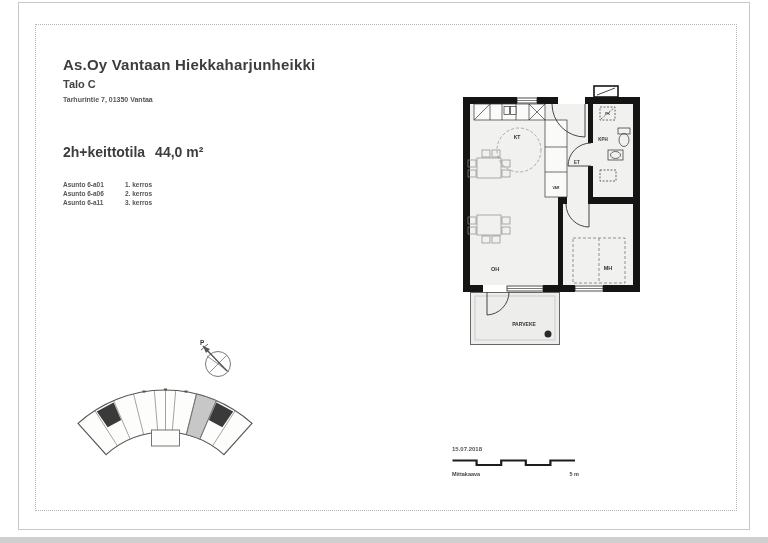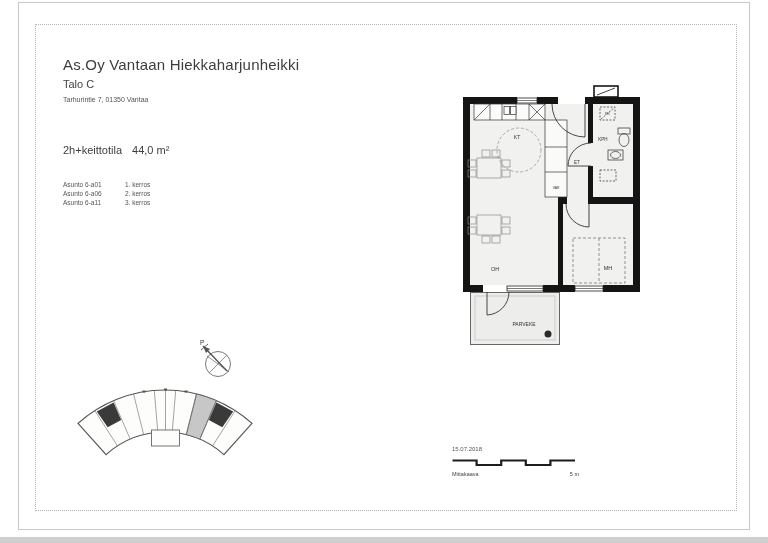--- a/index.html
+++ b/index.html
@@ -1,20 +1,20 @@
 <!DOCTYPE html>
 <html><head>
 <meta charset="utf-8">
 <style>
   * { margin: 0; padding: 0; box-sizing: border-box; }
   html, body { background: #ffffff; }
   body { font-family: "Liberation Sans", "DejaVu Sans", sans-serif; }
   .canvas {
     position: relative; width: 768px; height: 543px;
-    background: #ffffff; overflow: hidden;
+    background: #ffffff; overflow: hidden; font-weight: bold;
   }
   .paper {
     position: absolute; left: 18px; top: 2px; width: 732px; height: 528px;
     background: #ffffff; border: 1px solid #c8c8c8;
   }
   .bottom-strip {
     position: absolute; left: 0; top: 537px; width: 768px; height: 6px;
     background: #cfcfcf;
   }
   .dotted-border {
@@ -28,21 +28,21 @@
   .building-title {
     position: absolute; left: 63px; top: 78px;
     font-size: 11px; color: #444;
   }
   .address {
     position: absolute; left: 63px; top: 96px;
     font-size: 7px; color: #555;
   }
   .apt-type {
     position: absolute; left: 63px; top: 144px;
-    font-size: 11px; color: #3d3d3d;
+    font-size: 14px; color: #3d3d3d;
   }
   .apt-type .area { margin-left: 10px; }
   .unit-list {
     position: absolute; left: 63px; top: 180px;
     font-size: 6.5px; color: #555; line-height: 9px;
   }
   .unit-row { display: flex; }
   .unit-name { width: 62px; }
   .unit-floor { width: 50px; }
   .fp-svg { position: absolute; left: 455px; top: 80px; }

